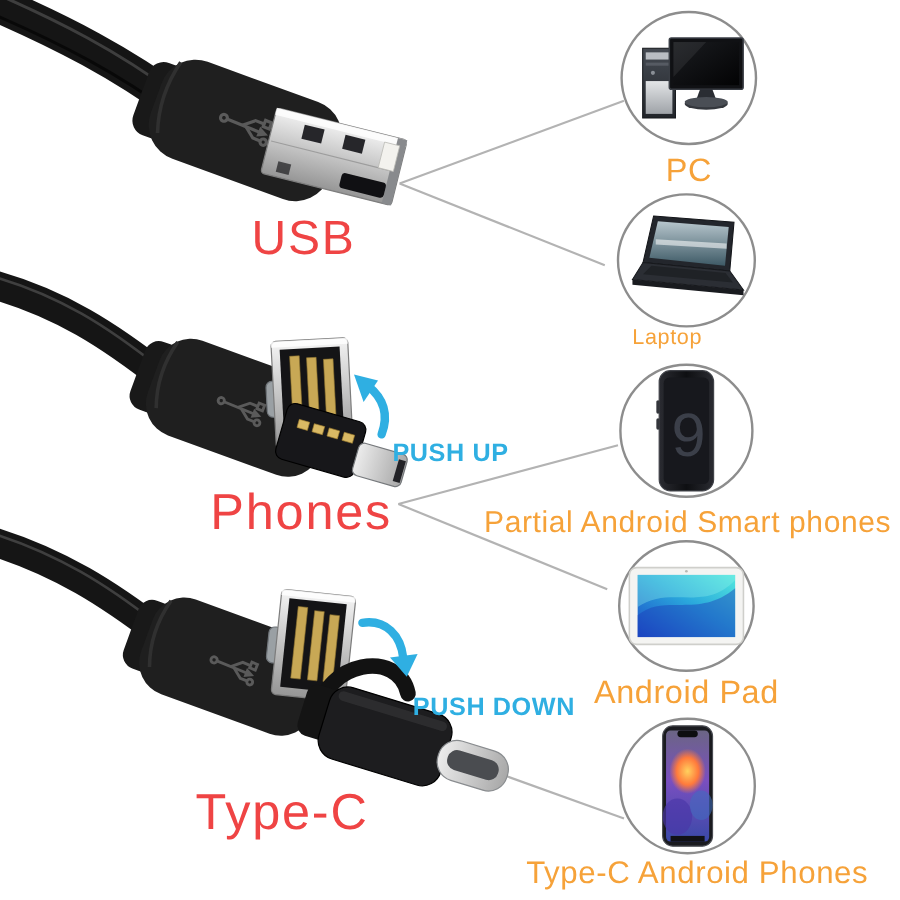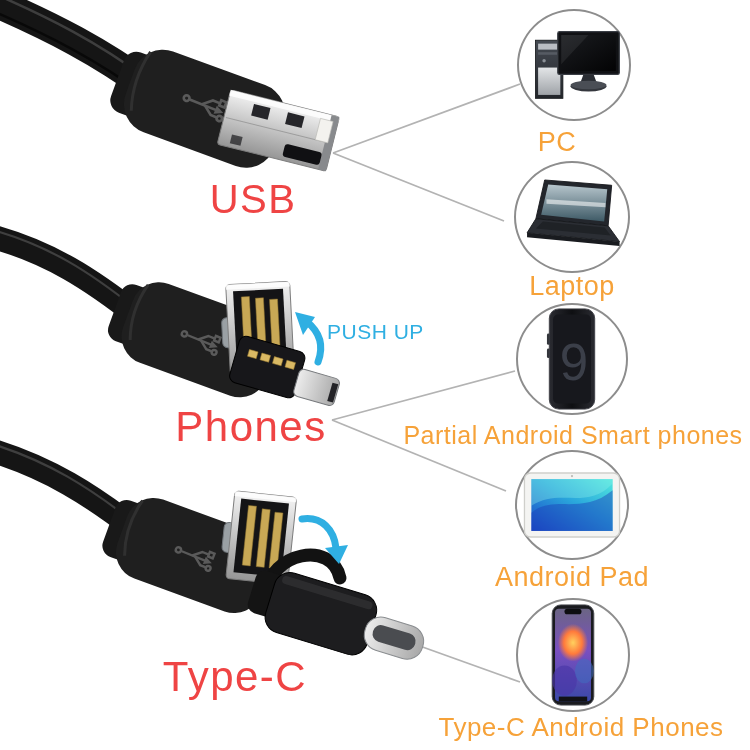--- a/index.html
+++ b/index.html
@@ -5,24 +5,24 @@
   html,body{margin:0;padding:0;background:#ffffff;}
   #stage{position:relative;width:750px;height:750px;background:#ffffff;overflow:hidden;
          font-family:"Liberation Sans", sans-serif;}
   #art{position:absolute;left:0;top:0;}
   .circle{position:absolute;box-sizing:border-box;border:2px solid #8d8d8d;border-radius:50%;
           background:#ffffff;display:flex;align-items:center;justify-content:center;z-index:3;}
   .devlab{position:absolute;transform:translateX(-50%);white-space:nowrap;color:#f6a239;
           font-weight:400;letter-spacing:.5px;z-index:4;}
   .conlab{position:absolute;transform:translateX(-50%);white-space:nowrap;color:#ef4444;
           letter-spacing:1.5px;z-index:4;}
-  .pushlab{position:absolute;color:#2fafe2;font-weight:normal;font-size:21px;letter-spacing:.5px;
-           white-space:nowrap;z-index:4;}
-  .lab-pc{left:557px;top:127px;font-size:27px;}
-  .lab-laptop{left:572px;top:271px;font-size:27px;}
+  .pushlab{position:absolute;color:#2fafe2;font-weight:bold;font-size:21px;letter-spacing:.5px;
+           white-space:nowrap;z-index:4;margin-top:46px;}
+  .lab-pc{left:574px;top:127px;font-size:27px;}
+  .lab-laptop{left:556px;top:271px;font-size:18px;}
   .lab-phone{left:573px;top:421px;font-size:25px;}
   .lab-pad{left:572px;top:562px;font-size:27px;}
   .lab-p20{left:581px;top:712px;font-size:26px;}
   .lab-usb{left:253px;top:177px;font-size:40px;}
   .lab-android{left:251px;top:403px;font-size:42px;}
   .lab-typec{left:235px;top:653px;font-size:42px;}
   .lab-pushup{left:327px;top:320px;}
   .lab-pushdown{left:344px;top:532px;}
 </style>
 </head>
@@ -247,20 +247,21 @@
       <rect x="19" y="6" width="18" height="6" rx="3" fill="#0d0e10"></rect>
       <rect x="13" y="99" width="30" height="5" fill="#111216"></rect>
     </svg>
   </div>
 
   <div class="conlab lab-usb">USB</div>
   <div class="conlab lab-android">Phones</div>
   <div class="conlab lab-typec">Type-C</div>
 
   <div class="pushlab lab-pushup">PUSH UP</div>
+  <div class="pushlab lab-pushdown">PUSH DOWN</div>
 
   <div class="devlab lab-pc">PC</div>
   <div class="devlab lab-laptop">Laptop</div>
   <div class="devlab lab-phone">Partial Android Smart phones</div>
   <div class="devlab lab-pad">Android Pad</div>
   <div class="devlab lab-p20">Type-C Android Phones</div>
 
 </div>
 
 </body></html>

